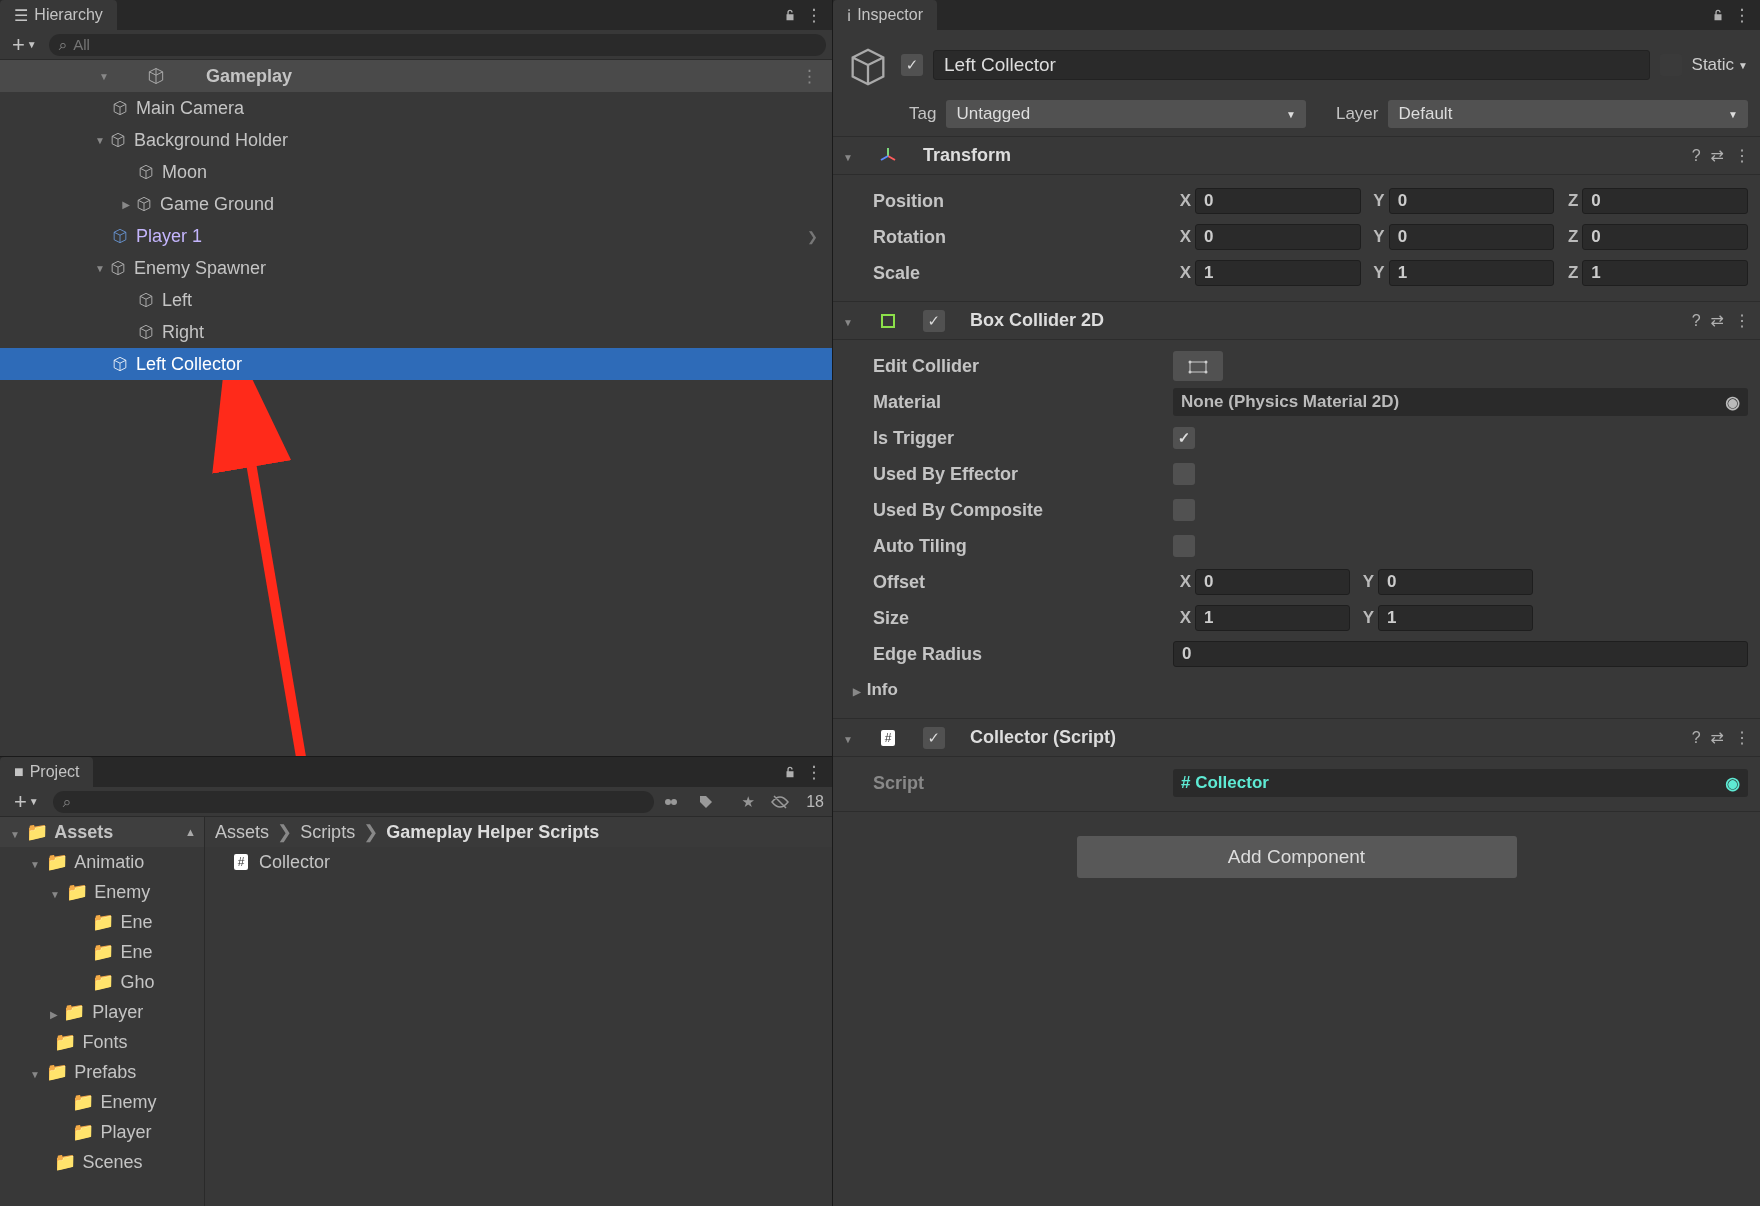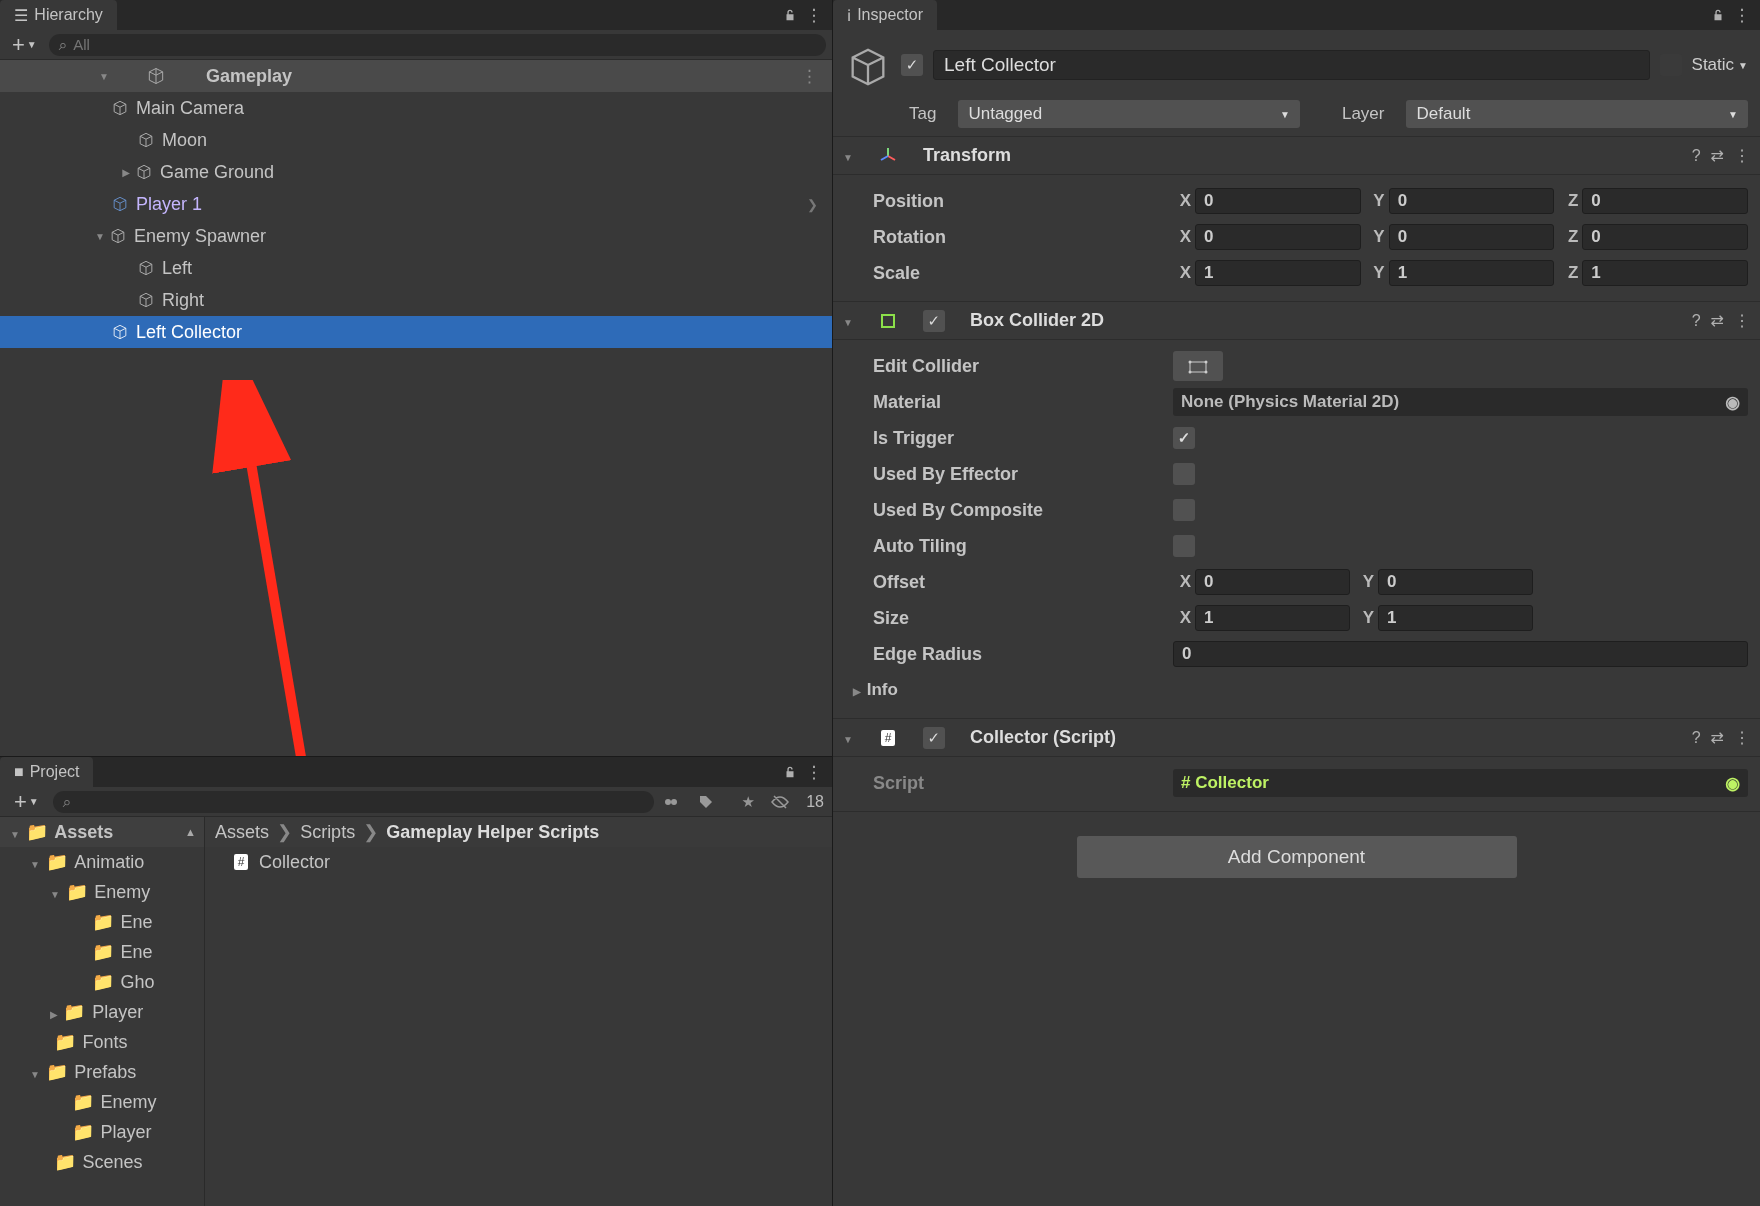--- a/index.html
+++ b/index.html
@@ -45,21 +45,21 @@
 .crumb-sep { color: #888; }
 .crumb-active { font-weight: 600; color: #ddd; }
 .file-row { height: 30px; display: flex; align-items: center; padding-left: 26px; gap: 8px; font-size: 18px; }
 
 
 .ins-body { flex: 1; overflow: auto; }
 .ins-head { display: flex; align-items: center; gap: 10px; padding: 10px 12px 6px 12px; }
 .obj-cube { width: 46px; height: 46px; margin-top: 4px; }
 .name-field { flex: 1; background: #2a2a2a; border: 1px solid #222; border-radius: 3px; height: 30px; padding: 0 10px; font-size: 19px; display: flex; align-items: center; color: #ddd; }
 .static-row { display: flex; align-items: center; gap: 4px; color: #ccc; font-size: 17px; }
-.tag-row { display: flex; align-items: center; gap: 22px; padding: 4px 12px 8px 76px; border-bottom: 1px solid #2c2c2c;}
+.tag-row { display: flex; align-items: center; gap: 10px; padding: 4px 12px 8px 76px; border-bottom: 1px solid #2c2c2c;}
 .dd { background: #515151; border-radius: 3px; height: 26px; display: flex; align-items: center; padding: 14px 10px; flex: 1; justify-content: space-between; color: #ddd; font-size: 17px; }
 
 .comp-head { height: 38px; display: flex; align-items: center; padding: 0 10px; gap: 25px; border-bottom: 1px solid #2c2c2c; }
 .comp-title { font-weight: 600; font-size: 18px; flex: 1; color: #ddd; }
 .comp-body { padding: 8px 12px 10px 40px; border-bottom: 1px solid #2c2c2c; font-weight: bold; }
 .prop-row { display: flex; align-items: center; height: 36px; }
 .prop-label { width: 300px; font-size: 18px; color: #c4c4c4; }
 .xyz-group { flex: 1; display: flex; gap: 6px; }
 .xyz-item { flex: 1; display: flex; align-items: center; gap: 4px; }
 .axis-lbl { width: 18px; text-align: right; color: #bbb; font-size: 17px; }
@@ -122,20 +122,28 @@
           <span style="margin-right:14px;color:#888">⋮</span>
       </div>
       <div class="tree-row">
         <span class="indent" style="width:110px"></span>
         <svg class="cube" viewBox="0 0 24 24">
             <path class="unity-cube" d="M12 4l7 3.5v9L12 20l-7-3.5v-9L12 4z M5 7.5l7 3.5 7-3.5 M12 11v9"></path>
           </svg>
         <span class="tree-label">Main Camera</span>
       </div>
       <div class="tree-row">
+        <span class="indent" style="width:92px"></span>
+          <span class="fold-down foldout"></span>
+        <svg class="cube" viewBox="0 0 24 24">
+            <path class="unity-cube" d="M12 4l7 3.5v9L12 20l-7-3.5v-9L12 4z M5 7.5l7 3.5 7-3.5 M12 11v9"></path>
+          </svg>
+        <span class="tree-label">Background Holder</span>
+      </div>
+      <div class="tree-row">
         <span class="indent" style="width:136px"></span>
         <svg class="cube" viewBox="0 0 24 24">
             <path class="unity-cube" d="M12 4l7 3.5v9L12 20l-7-3.5v-9L12 4z M5 7.5l7 3.5 7-3.5 M12 11v9"></path>
           </svg>
         <span class="tree-label">Moon</span>
       </div>
       <div class="tree-row">
         <span class="indent" style="width:118px"></span>
           <span class="fold-right foldout"></span>
         <svg class="cube" viewBox="0 0 24 24">
@@ -558,21 +566,21 @@
         <span class="comp-title">Collector (Script)</span>
         <div class="icon-row">
             <span>?</span>
             <span>⇄</span>
             <span>⋮</span>
           </div>
       </div>
       <div class="comp-body">
         <div class="prop-row">
             <div class="prop-label" style="color:#888">Script</div>
-            <div class="obj-field" style="color:#bef264">
+            <div class="obj-field" style="color:#5eead4">
               <span><span>#</span> <span>Collector</span></span>
               <span>◉</span>
             </div>
           </div>
       </div>
 
       <div class="add-comp">
           <span>Add Component</span>
         </div>
     </div>

